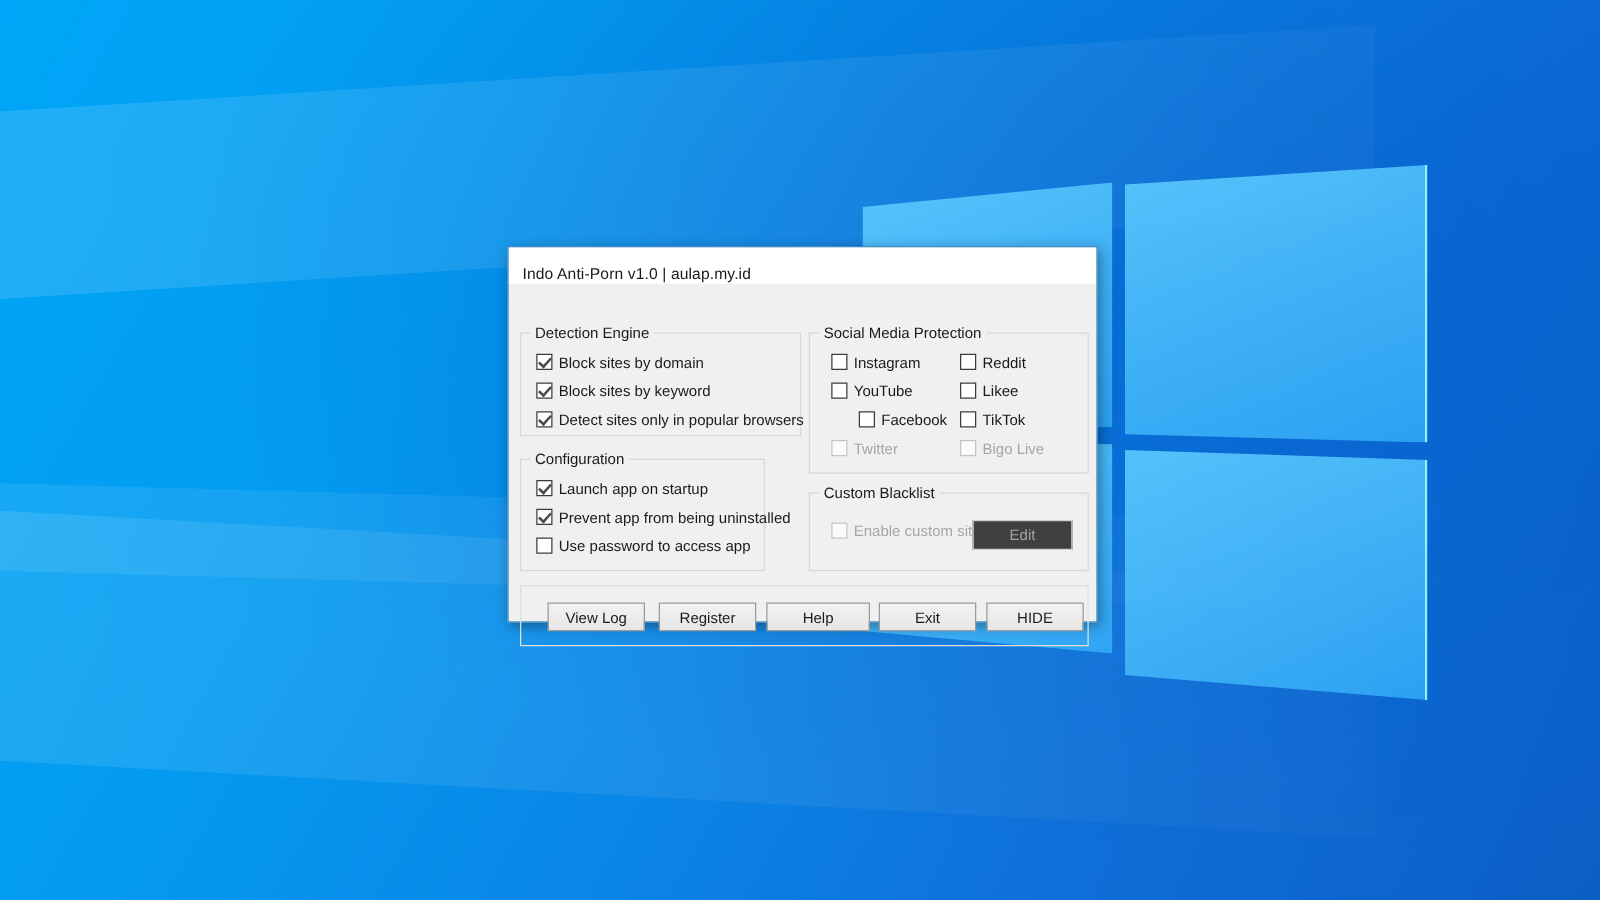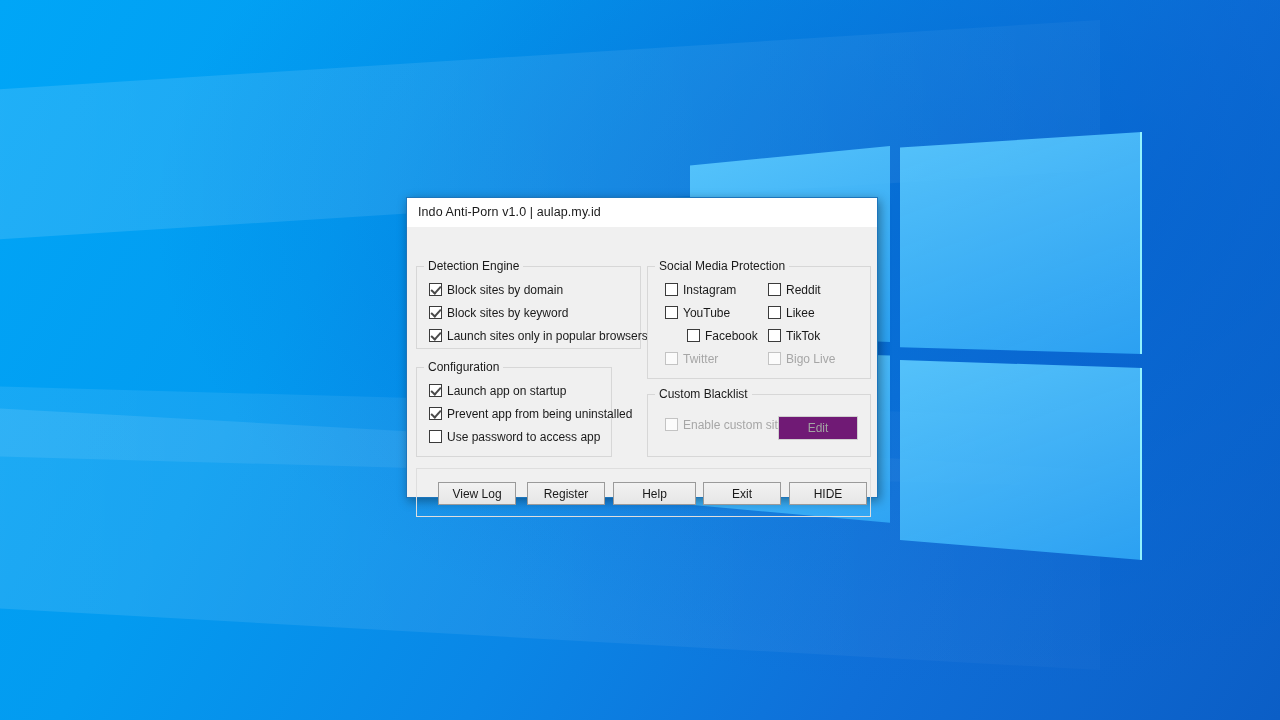--- a/index.html
+++ b/index.html
@@ -90,21 +90,21 @@
     background: #f0f0f0;
     border: 1px solid #1c75bc;
     box-shadow: 2px 3px 10px rgba(0,0,0,0.38);
     box-sizing: border-box;
   }
   #title-bar {
     height: 29px;
     background: #ffffff;
     border-bottom: 1px solid #ffffff;
     display: flex;
-    align-items: center;
+    align-items: flex-end;
     padding-left: 11px;
     box-sizing: border-box;
   }
   #title-text {
     font-size: 12.5px;
     color: #1a1a1a;
     letter-spacing: 0.1px;
     white-space: nowrap;
   }
   #client-area {
@@ -196,21 +196,21 @@
     font-family: "Liberation Sans", sans-serif;
     font-size: 12px;
     color: #1a1a1a;
     display: flex;
     align-items: center;
     justify-content: center;
     cursor: default;
     padding: 0;
   }
   .btn.disabled {
-    background: #701a75;
+    background: #404040;
     border: 1px solid #d0d0d0;
     color: #a3a3a3;
   }
   #btn-viewlog  { left: 21px;  top: 13px; width: 78px; }
   #btn-register { left: 110px; top: 13px; width: 78px; }
   #btn-help     { left: 196px; top: 13px; width: 83px; }
   #btn-exit     { left: 286px; top: 13px; width: 78px; }
   #btn-hide     { left: 372px; top: 13px; width: 78px; }
   #btn-edit     { left: 130px; top: 21px; width: 80px; height: 24px; }
 </style>
@@ -246,21 +246,21 @@
         <span class="cb-label">Block sites by domain</span>
       </div>
 
       <div class="cb-row" style="left:12px; top:37px;">
         <span class="cb-box checked"></span>
         <span class="cb-label">Block sites by keyword</span>
       </div>
 
       <div class="cb-row" style="left:12px; top:60px;">
         <span class="cb-box checked"></span>
-        <span class="cb-label">Launch sites only in popular browsers</span>
+        <span class="cb-label">Detect sites only in popular browsers</span>
       </div>
     </div>
 
     <div class="groupbox" id="group-config">
       <div class="group-title">Configuration</div>
 
       <div class="cb-row" style="left:12px; top:14px;">
         <span class="cb-box checked"></span>
         <span class="cb-label">Launch app on startup</span>
       </div>

